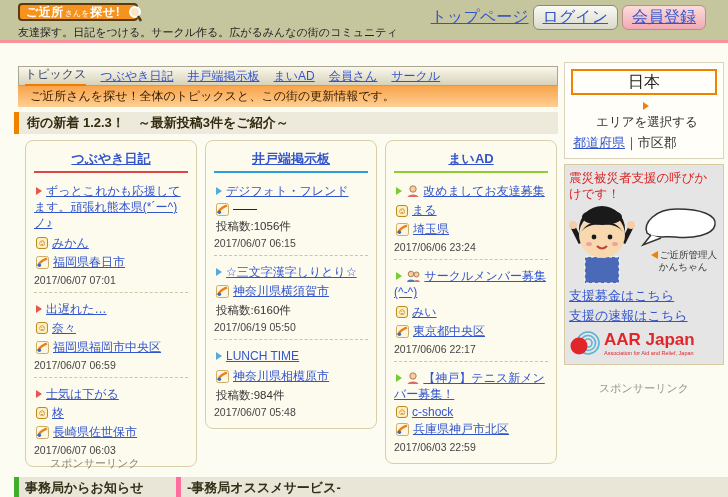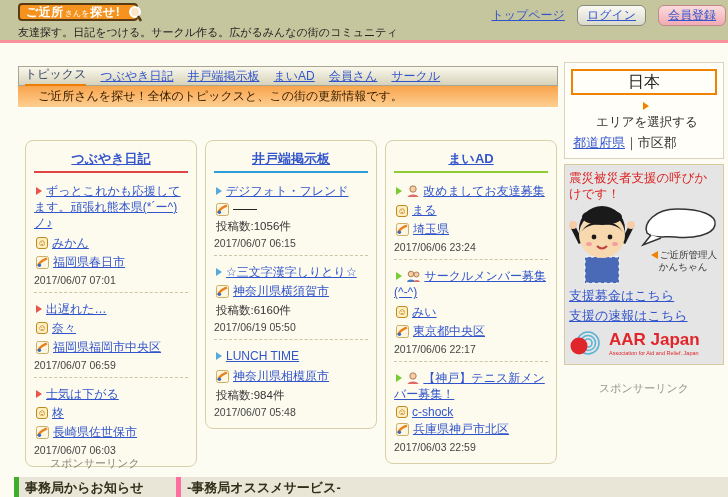--- a/index.html
+++ b/index.html
@@ -7,35 +7,35 @@
   .page { position:relative; width:728px; height:497px; background:#fcfcf3; overflow:hidden; }
 
   
   .header { position:absolute; left:0; top:0; width:728px; height:43px; background:#c6c69e; border-bottom:3px solid #f9939b; }
   .logo { position:absolute; left:18px; top:3px; height:18px; display:inline-flex; align-items:center;
           background:#f6921e; border:2px solid #5a3a10; border-radius:4px; padding:0 16px 0 6px; cursor:pointer; }
   .logo .p1,.logo .p3 { color:#fff; font-weight:bold; font-size:12px; letter-spacing:0.5px; }
   .logo .p2 { color:#fff; font-size:8px; margin:2px 1px 0 1px; }
   .logo svg { position:absolute; right:-7px; top:0px; }
   .tagline { position:absolute; left:18px; top:25px; font-size:11px; color:#222; }
-  .toplinks { position:absolute; right:2px; top:5px; display:flex; align-items:center; gap:12px; font-size:12px; }
+  .toplinks { position:absolute; right:22px; top:5px; display:flex; align-items:center; gap:4px; font-size:16px; }
   .toplinks a { color:#3355cc; text-decoration:underline; cursor:pointer; }
   .btn { border:1px solid #8a8a7a; padding:1px 9px; border-radius:6px; }
   .btn-login { background:linear-gradient(#fafaf4,#d9d9cb); }
   .btn-register { background:linear-gradient(#fbdcdc,#f1aab4); border-color:#c08a8a; }
 
   
   .navbar { position:absolute; left:18px; top:66px; width:540px; height:20px;
             background:linear-gradient(#faf8ec,#d6d2ba); border:1px solid #a9a593;
             display:flex; align-items:center; gap:14px; padding:0 6px; font-size:12px; }
   .navbar a { color:#3355cc; text-decoration:underline; cursor:pointer; white-space:nowrap; }
   .navbar a.active { color:#334466; text-decoration:none; border-bottom:2px solid #ee7e00; padding-bottom:1px; }
   .banner { position:absolute; left:18px; top:86px; width:540px; height:21px;
             background:linear-gradient(#f9a44c,#fdcf92); display:flex; align-items:center;
-            padding:0 20px; font-size:12px; color:#3a2000; }
+            padding:0 12px; font-size:12px; color:#3a2000; }
   .newbar { position:absolute; left:14px; top:112px; width:544px; height:22px;
             background:#eeeadb; border-left:5px solid #f08200; display:flex; align-items:center;
             padding:0 8px; font-size:13px; font-weight:bold; color:#332b10; }
 
   .cols { position:absolute; left:25px; top:140px; width:532px; display:flex; gap:8px; align-items:flex-start; }
   .col { width:172px; background:#fdfbee; border:1px solid #d8d0a8; border-radius:8px; padding:8px 8px 4px 8px; }
   .col-head { text-align:center; padding-bottom:3px; margin-bottom:2px; border-bottom:2px solid; }
   .col-head a { font-size:13px; font-weight:bold; color:#3355cc; text-decoration:underline; cursor:pointer; }
   .b-red { border-color:#e04545; } .b-blue { border-color:#2b9fd9; } .b-green { border-color:#8fcc33; }
   .item { padding:8px 0 6px 0; border-bottom:1px dashed #ccc6a8; }
@@ -60,21 +60,21 @@
   .sel-row { display:flex; align-items:center; gap:4px; font-size:12.5px; color:#333; margin:7px 0 3px 6px;flex-direction:column; }
   .pref-row { font-size:13px; color:#333; margin-left:2px; }
   .pref-row a { color:#3355cc; text-decoration:underline; cursor:pointer; }
   .relief { margin-top:5px; background:#e5e5e5; border:1px solid #d9c9a0; padding:5px 4px; }
   .relief-head { color:#dd2222; font-size:12.5px; line-height:1.3; }
   .mascot-zone { position:relative; height:80px; margin-top:2px; }
   .mgr { position:absolute; right:2px; top:44px; font-size:9.5px; color:#333; line-height:1.35; }
   .mgr .arrow { display:inline-block; width:0; height:0; border:4px solid transparent;
                 border-right:7px solid #f08200; margin-right:2px; vertical-align:middle; }
   .relief-links a { display:block; font-size:13px; color:#3355cc; text-decoration:underline; cursor:pointer; margin:2px 0; }
-  .aar { display:flex; align-items:center; gap:6px; margin-top:4px; cursor:pointer; }
+  .aar { display:flex; align-items:center; gap:1px; margin-top:4px; cursor:pointer; }
   .aar-txt1 { color:#e0262b; font-size:17px; font-weight:bold; line-height:1; }
   .aar-txt2 { color:#e0262b; font-size:5.5px; margin-top:2px; }
   .sponsor-side { text-align:center; color:#99958a; font-size:11px; margin-top:16px; }
 
   
   .sponsor-main { position:absolute; left:50px; top:456px; color:#8a8678; font-size:11px; }
   .bstrip { position:absolute; left:14px; right:0; top:477px; height:22px; display:flex; }
   .bsec { background:#e9e6d8; display:flex; align-items:center; font-size:13px; font-weight:bold; color:#33301a; padding-left:6px; }
   .bsec-l { width:162px; border-left:5px solid #3fae2a; }
   .bsec-r { flex:1; border-left:5px solid #ff6e9e; }
@@ -105,20 +105,21 @@
   <div class="navbar">
     <a class="active">トピックス</a>
     <a>つぶやき日記</a>
     <a>井戸端掲示板</a>
     <a>まいAD</a>
     <a>会員さん</a>
     <a>サークル</a>
   </div>
 
   <div class="banner">ご近所さんを探せ！全体のトピックスと、この街の更新情報です。</div>
+  <div class="newbar">街の新着 1.2.3！　～最新投稿3件をご紹介～</div>
 
   <div class="cols">
 
     <div class="col">
       <div class="col-head b-red">
         <a>つぶやき日記</a>
       </div>
       <div class="item">
         <div class="ititle"><span class="tri"></span><a>ずっとこれかも応援してます。頑張れ熊本県(*´ー^)ノ♪</a></div>
         <div class="meta">

